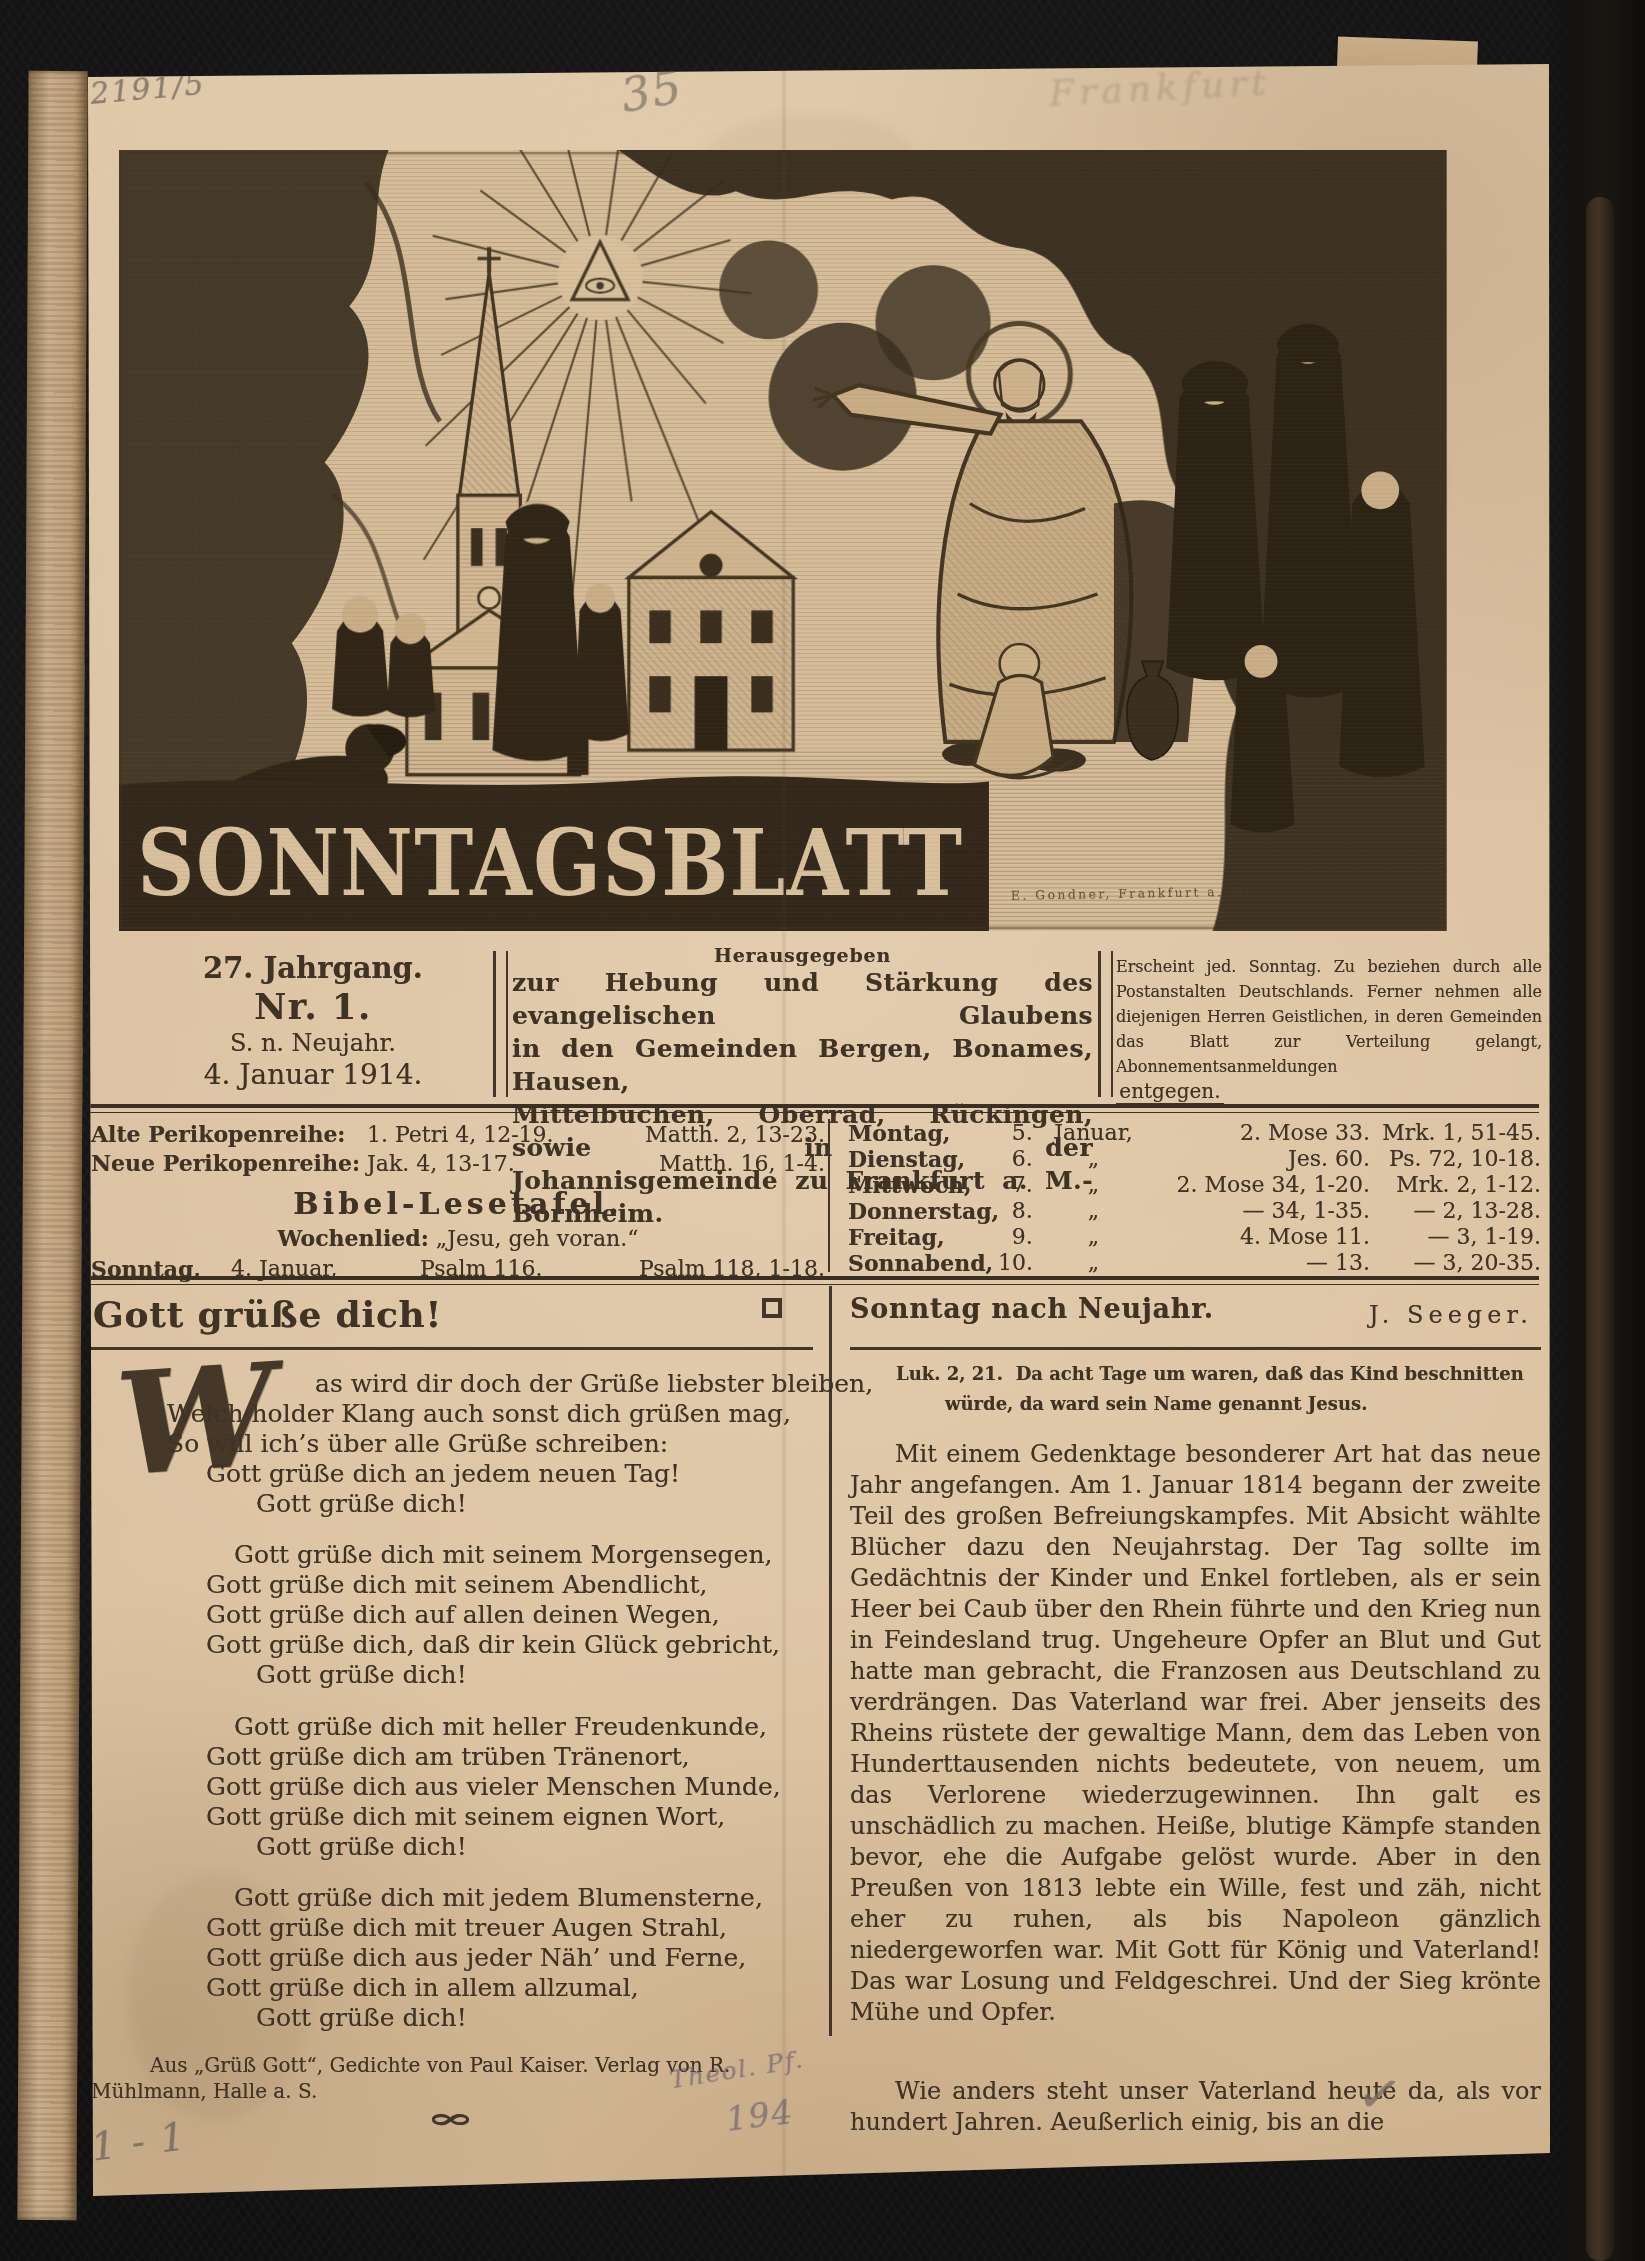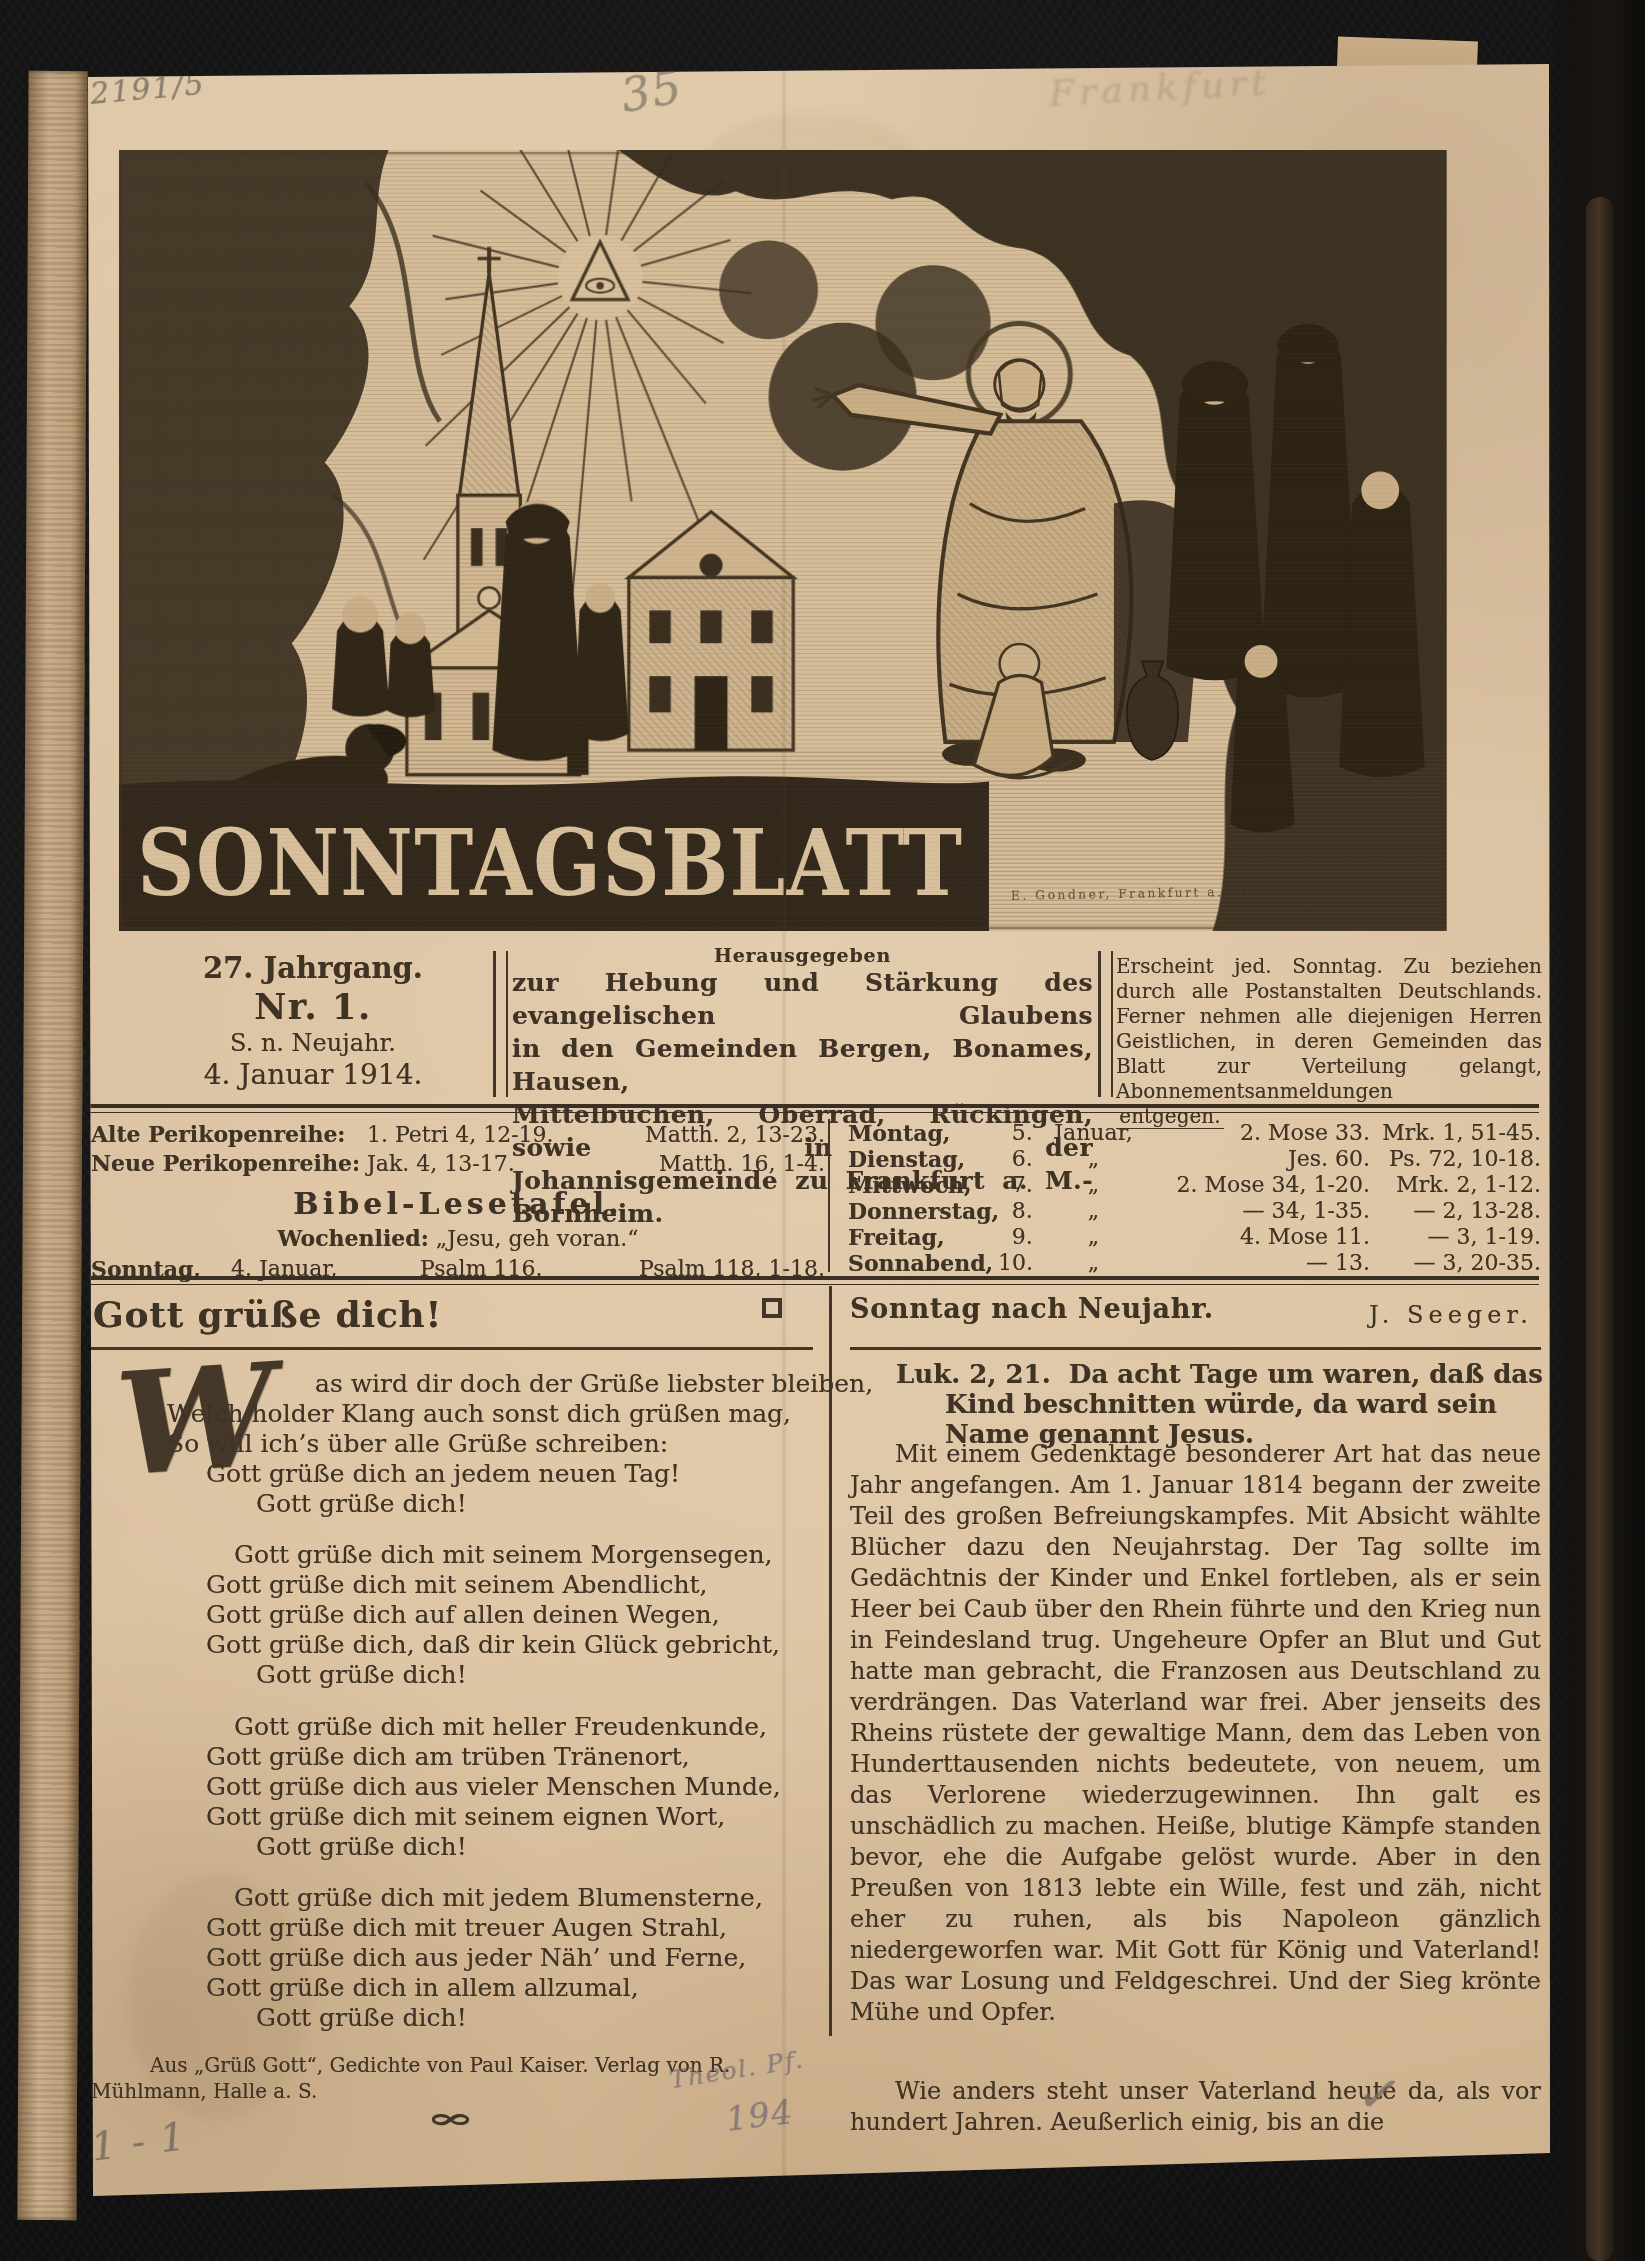--- a/index.html
+++ b/index.html
@@ -65,21 +65,21 @@
   .mh-left{position:absolute;left:58px;top:887px;width:354px;text-align:center;line-height:1.22;}
   .mh-l1{font-size:29px;font-weight:bold;}
   .mh-l2{font-size:35px;font-weight:bold;letter-spacing:1.6px;}
   .mh-l3{font-size:24px;}
   .mh-l4{font-size:28px;}
   .vrule-dbl{position:absolute;width:10px;border-left:3.3px solid #42362a;border-right:2.5px solid #42362a;}
   .mh-center{position:absolute;left:434px;top:880px;width:581px;}
   .mh-c-head{font-size:19px;font-weight:bold;text-align:center;letter-spacing:0.8px;}
   .mh-c-line{font-size:25px;font-weight:bold;line-height:33px;text-align:justify;text-align-last:justify;letter-spacing:0.4px;}
   .mh-right{position:absolute;left:1038px;top:890px;width:426px;}
-  .mh-r-text{font-size:20px;line-height:25px;text-align:justify;}
+  .mh-r-text{font-size:16px;line-height:25px;text-align:justify;}
   .mh-r-last{font-size:20px;text-align:left;}
   .mh-r-last span{border-bottom:1.6px solid #3f3326;padding:0 3.3px;}
   .rule-heavy{position:absolute;left:11.5px;width:1449px;height:4.1px;border-top:4.1px solid #3b2f23;border-bottom:1.6px solid #3b2f23;}
   
   .lt-left{position:absolute;left:13px;top:1056px;width:734px;font-size:22px;}
   .lt-row{display:flex;line-height:29px;}
   .lt-label{font-weight:bold;width:276px;}
   .lt-mid{flex:1;}
   .lt-right{text-align:right;}
   .lt-title{font-size:30px;font-weight:bold;text-align:center;letter-spacing:4.1px;margin-top:6.6px;line-height:38px;}
@@ -108,21 +108,21 @@
   }
   .stanza{margin-bottom:21.4px;}
   .pl{font-size:25px;line-height:30px;margin-left:115px;white-space:nowrap;}
   .pl-first{margin-left:143px;}
   .pl-cap1{margin-left:224px;}
   .pl-cap{margin-left:76px;}
   .pl-ref{margin-left:165px;}
   .poem-src{position:absolute;left:13px;top:1989px;width:722px;font-size:20px;line-height:25.5px;text-indent:59px;}
   .divider-orn{position:absolute;left:360px;top:2038px;font-size:28px;font-weight:bold;color:#42362a;transform:scaleX(2.1);letter-spacing:-1.6px;}
   .sermon-author{position:absolute;font-size:24px;letter-spacing:5px;}
-  .epigraph{position:absolute;left:818px;top:1295px;width:625px;font-weight:bold;font-size:26px;line-height:30px;text-indent:-49px;padding-left:49px;}
+  .epigraph{position:absolute;left:818px;top:1295px;width:625px;font-weight:bold;font-size:18px;line-height:30px;text-indent:-49px;padding-left:49px;}
   .sermon-p{position:absolute;left:772px;width:691px;font-size:24px;line-height:31px;text-align:justify;text-indent:45px;hyphens:auto;}
   
   .engraving{position:absolute;left:41px;top:86px;width:1328px;height:781px;}
 </style>
 </head>
 <body>
 
 <div class="page-edges noselect"></div>
 <div class="spine-right noselect"></div>
 <div class="spine-edge noselect"></div>

